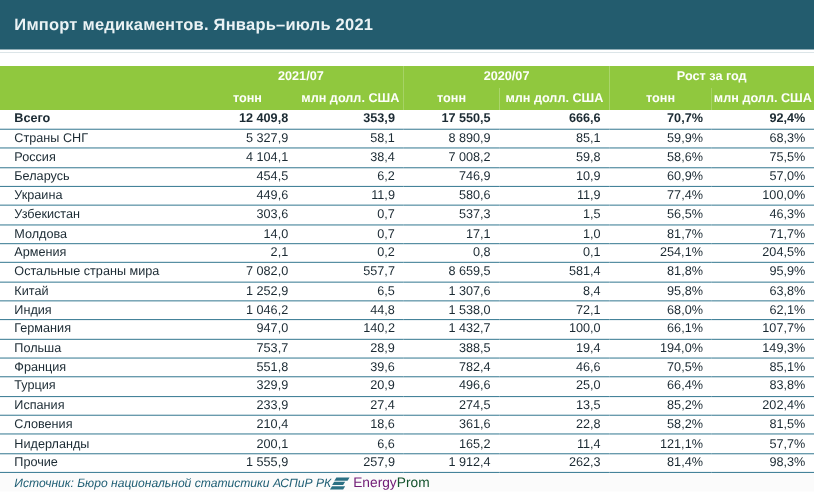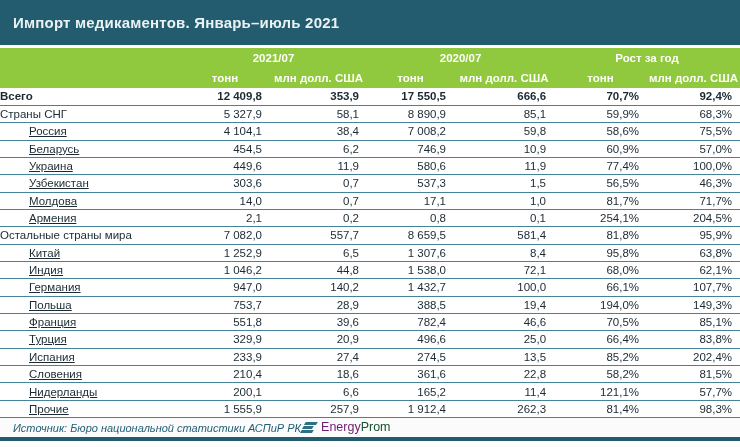--- a/index.html
+++ b/index.html
@@ -4,28 +4,28 @@
 <style>
   * { margin:0; padding:0; box-sizing:border-box; }
   html,body { background:#fff; }
   body { font-family:"Liberation Sans", sans-serif; }
   .frame { width:740px; height:447px; background:#ffffff; position:relative; overflow:hidden; }
 
   .titlebar { height:48px; background:#235C6E; display:flex; align-items:center;
               padding-left:13px; border-bottom:3px solid #ffffff; }
   .titlebar .title { color:#EAF2F4; font-size:15px; font-weight:bold; letter-spacing:0.2px; }
 
-  table { width:740px; border-collapse:collapse; table-layout:fixed; }
+  table { width:740px; border-collapse:collapse; table-layout:fixed;margin-top:12px; }
   thead th { background:#90C83E; color:#FDFEFA; font-size:11.5px; font-weight:bold;
              height:20px; padding:0; text-align:center; }
   tbody td { font-size:11.5px; color:#1B2A33; height:17.35px;
              border-bottom:1px solid #45839A; padding:0 8px 0 0;
              text-align:right; white-space:nowrap; overflow:hidden; }
-  tbody td.lbl { text-align:left; padding-left:0; padding-right:2px; }
-  tr.indent td.lbl { padding-left:29px;text-decoration:underline; }
+  tbody td.lbl { text-align:left; padding-left:13px; padding-right:2px; }
+  tr.indent td.lbl { padding-left:13px; }
   tr.bold td { font-weight:bold; }
 
   .footer { height:19px; background:#FBFBFB; display:flex; align-items:center;
             padding:0 10px 0 13px; }
   .source { font-style:italic; color:#1F5E74; font-size:11px; }
   .logo { display:flex; align-items:center; gap:4px; }
   .logo-bars { display:flex; flex-direction:column; gap:1.5px; }
   .logo-bars span { display:block; height:2.6px; background:#2B7084; transform:skewX(-32deg); }
   .logo-bars .b1 { width:12px; margin-left:4px; }
   .logo-bars .b2 { width:10px; margin-left:2px; }

